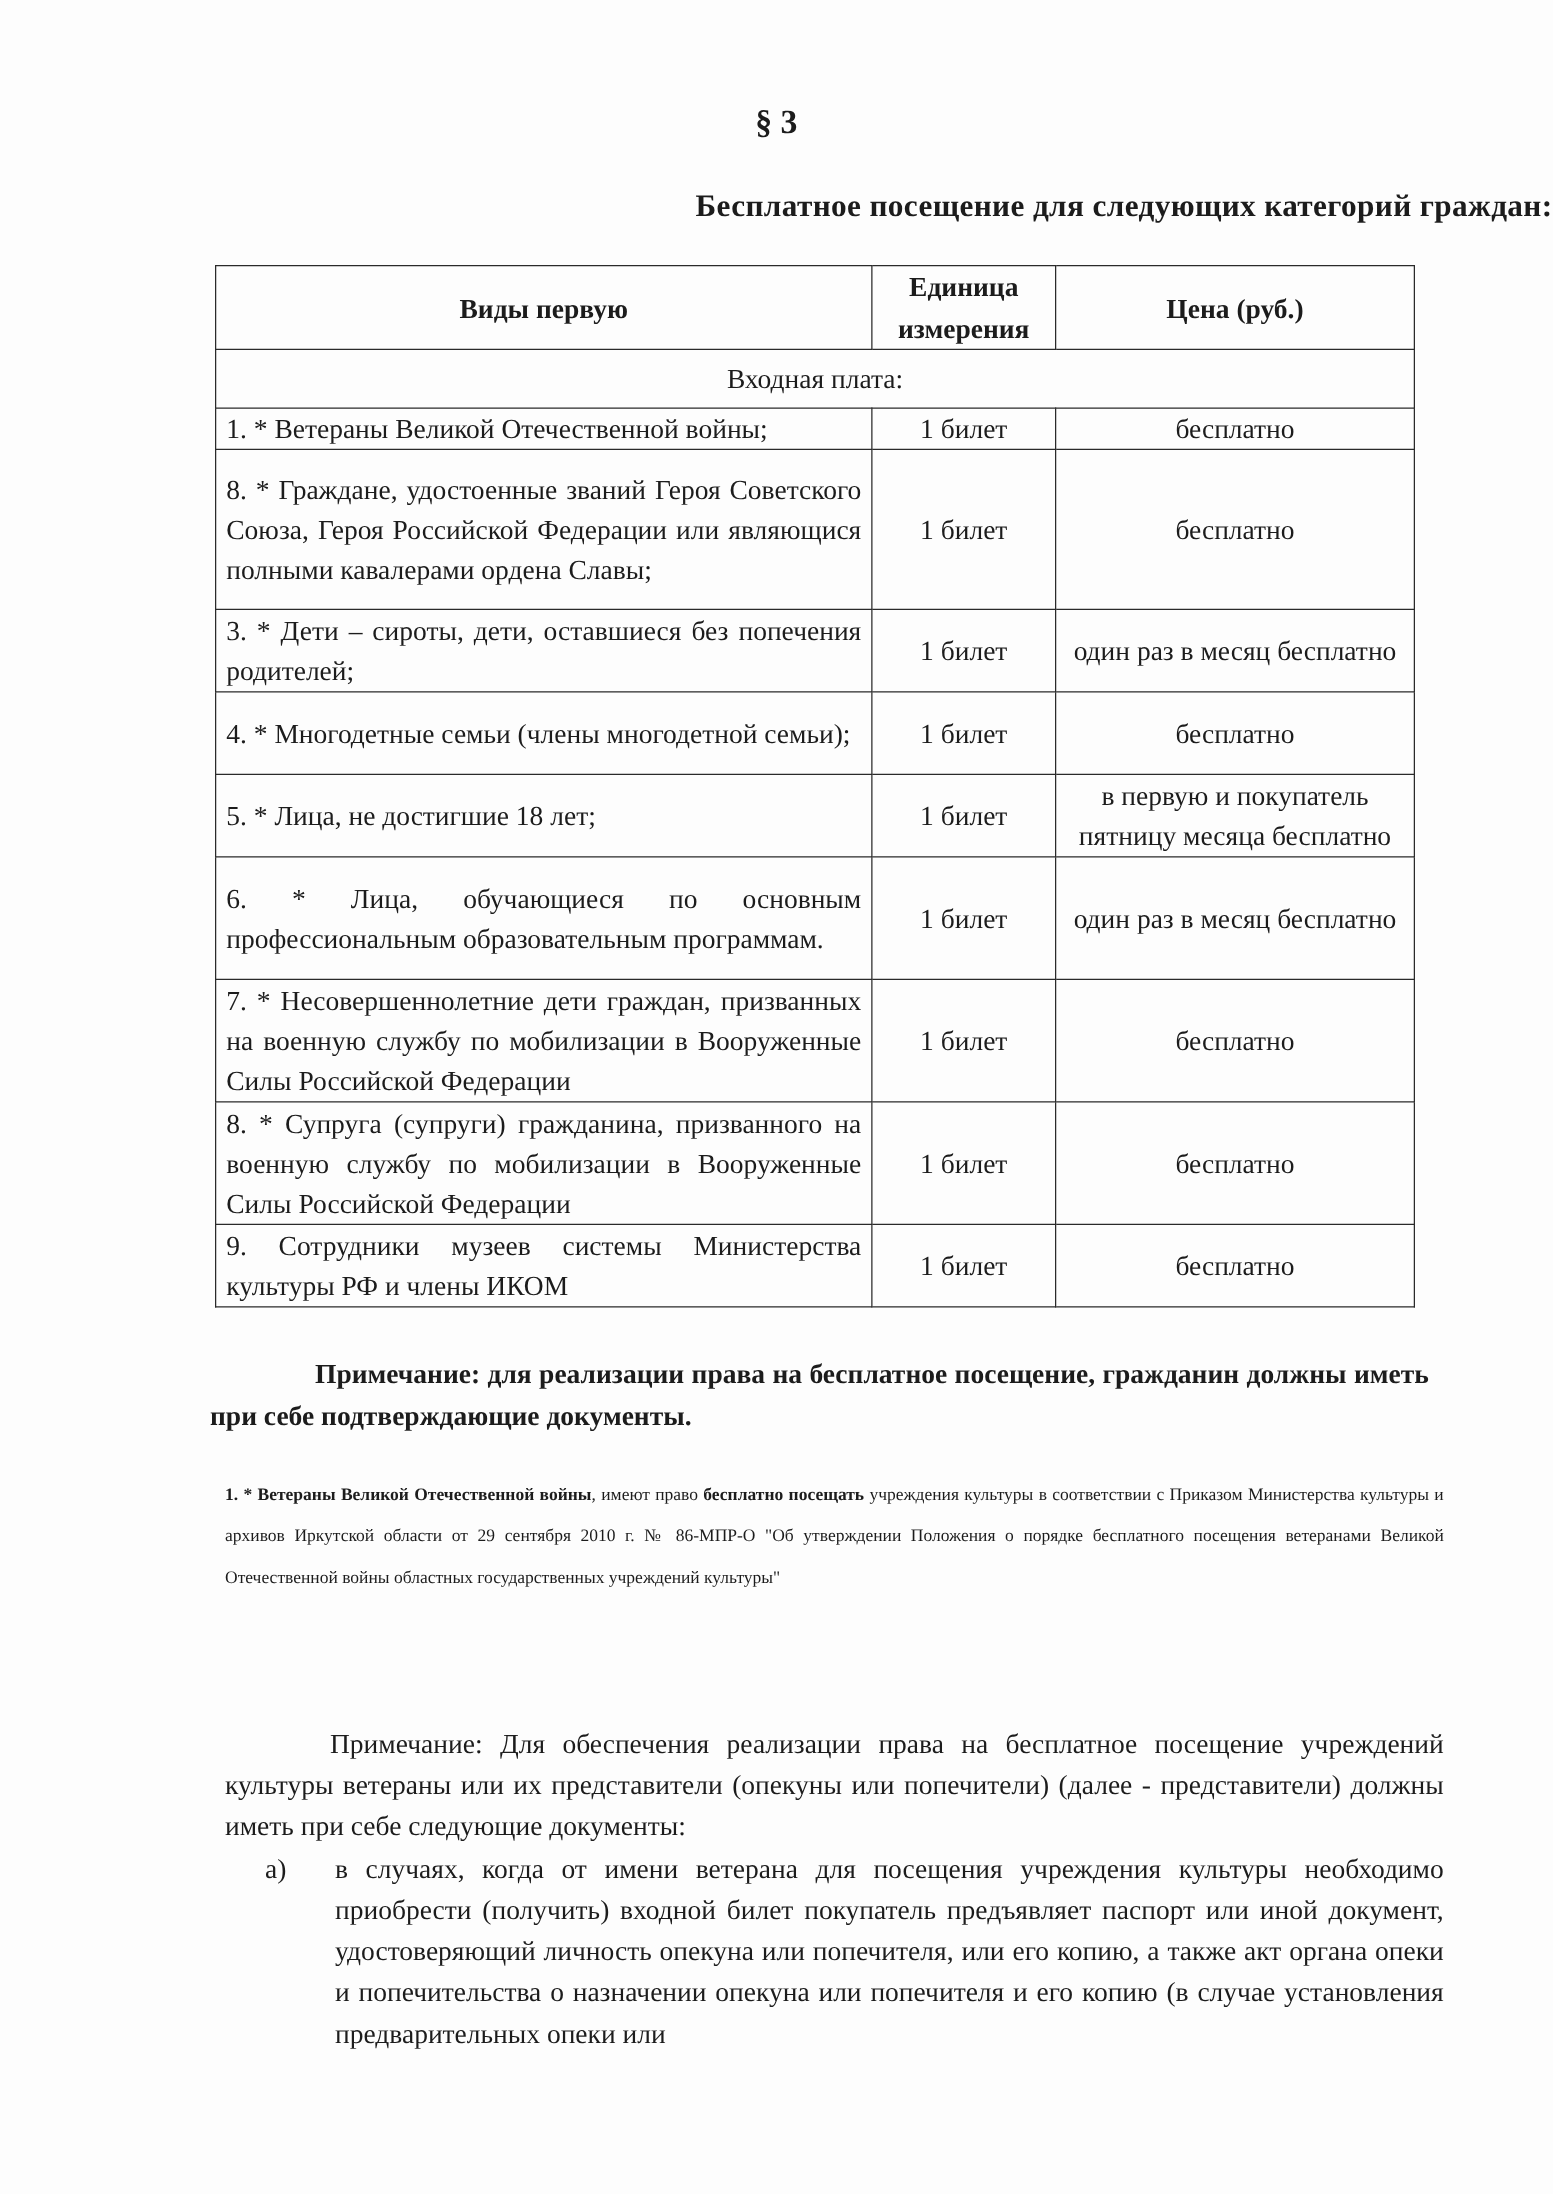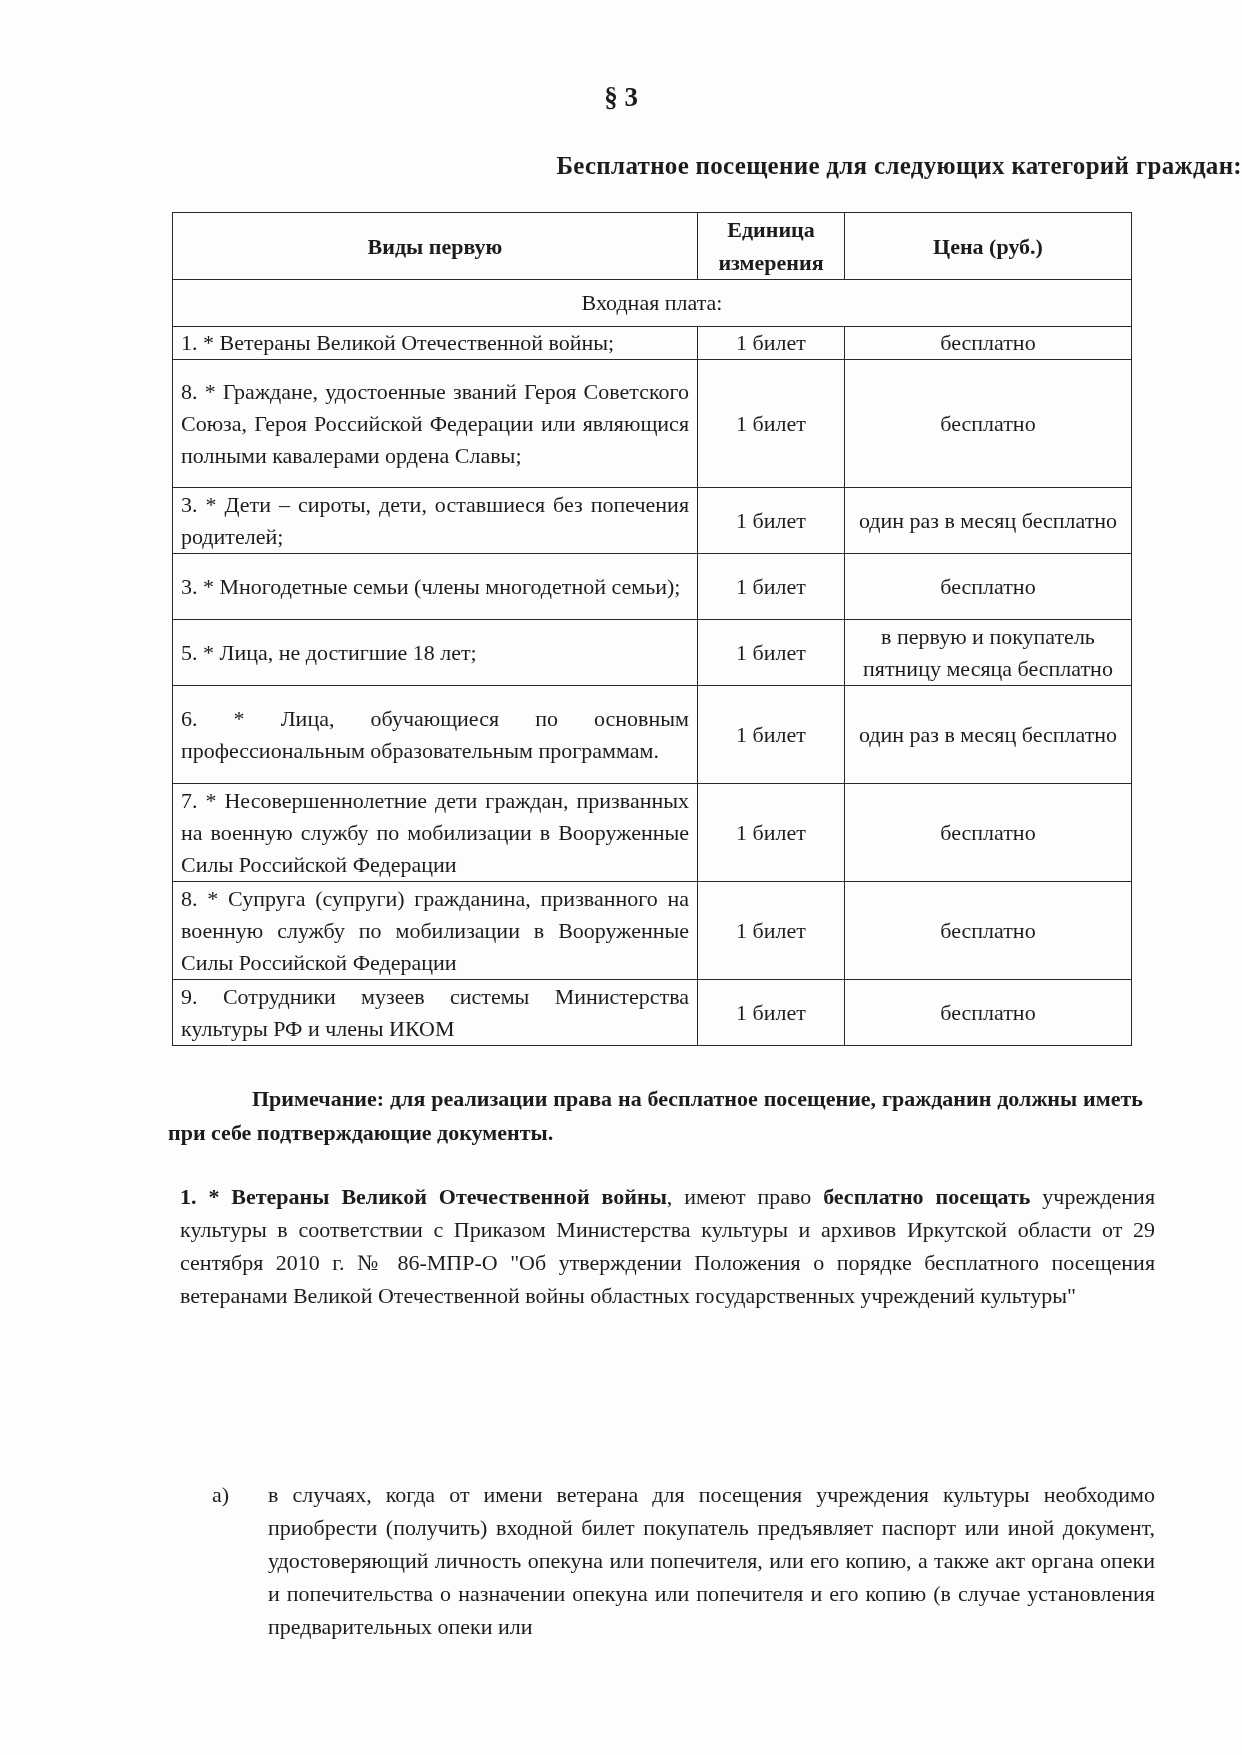--- a/index.html
+++ b/index.html
@@ -29,21 +29,21 @@
     .col3 { text-align: center; border-radius: 14px; }
     .desc { text-align: justify; text-align-last: left; }
     .subhead { text-align: center; font-weight: normal; height: 46px; }
     .note-bold {
       position: absolute; left: 168px; top: 1082px; width: 975px; font-weight: bold;
       font-size: 22px; line-height: 34px; text-align: justify;
     }
     .note-bold .indent { display: inline-block; width: 84px; }
     .para1 {
       position: absolute; left: 180px; top: 1180px; width: 975px;
-      font-size: 22px; line-height: 33px; text-align: justify;
+      font-size: 14px; line-height: 33px; text-align: justify;
     }
     .para1 b { font-weight: bold; }
     .note2 {
       position: absolute; left: 180px; top: 1378px; width: 975px;
       font-size: 22px; line-height: 33px; text-align: justify;
     }
     .note2 .indent { display: inline-block; width: 84px; }
     .list-a {
       position: absolute; left: 212px; top: 1478px; width: 943px;
       font-size: 22px; line-height: 33px; text-align: justify;
@@ -77,21 +77,21 @@
       <td class="col1 desc">8. * Граждане, удостоенные званий Героя Советского Союза, Героя Российской Федерации или являющися полными кавалерами ордена Славы;</td>
       <td class="col2">1 билет</td>
       <td class="col3">бесплатно</td>
     </tr>
     <tr style="height:66px">
       <td class="col1 desc">3. * Дети – сироты, дети, оставшиеся без попечения родителей;</td>
       <td class="col2">1 билет</td>
       <td class="col3">один раз в месяц бесплатно</td>
     </tr>
     <tr style="height:66px">
-      <td class="col1 desc">3. * Многодетные семьи (члены многодетной семьи);</td>
+      <td class="col1 desc">4. * Многодетные семьи (члены многодетной семьи);</td>
       <td class="col2">1 билет</td>
       <td class="col3">бесплатно</td>
     </tr>
     <tr style="height:66px">
       <td class="col1 desc">5. * Лица, не достигшие 18 лет;</td>
       <td class="col2">1 билет</td>
       <td class="col3">в первую и покупатель пятницу месяца бесплатно</td>
     </tr>
     <tr style="height:98px">
       <td class="col1 desc">6. * Лица, обучающиеся по основным профессиональным образовательным программам.</td>
@@ -113,18 +113,19 @@
       <td class="col2">1 билет</td>
       <td class="col3">бесплатно</td>
     </tr>
   </tbody>
     </table>
 
   <div class="note-bold"><span class="indent"></span><span>Примечание: для реализации права на бесплатное посещение, гражданин должны иметь при себе подтверждающие документы.</span></div>
 
   <div class="para1"><b>1. * Ветераны Великой Отечественной войны</b><span>, имеют право </span><b>бесплатно посещать</b><span> учреждения культуры в соответствии с Приказом Министерства культуры и архивов Иркутской области от 29 сентября 2010 г. № 86-МПР-О "Об утверждении Положения о порядке бесплатного посещения ветеранами Великой Отечественной войны областных государственных учреждений культуры"</span></div>
 
+  <div class="note2"><span class="indent"></span><span>Примечание: Для обеспечения реализации права на бесплатное посещение учреждений культуры ветераны или их представители (опекуны или попечители) (далее - представители) должны иметь при себе следующие документы:</span></div>
 
   <div class="list-a">
     <span class="marker">а)</span>
     <span class="body">в случаях, когда от имени ветерана для посещения учреждения культуры необходимо приобрести (получить) входной билет покупатель предъявляет паспорт или иной документ, удостоверяющий личность опекуна или попечителя, или его копию, а также акт органа опеки и попечительства о назначении опекуна или попечителя и его копию (в случае установления предварительных опеки или</span>
   </div>
 </div>
 
 </body></html>

